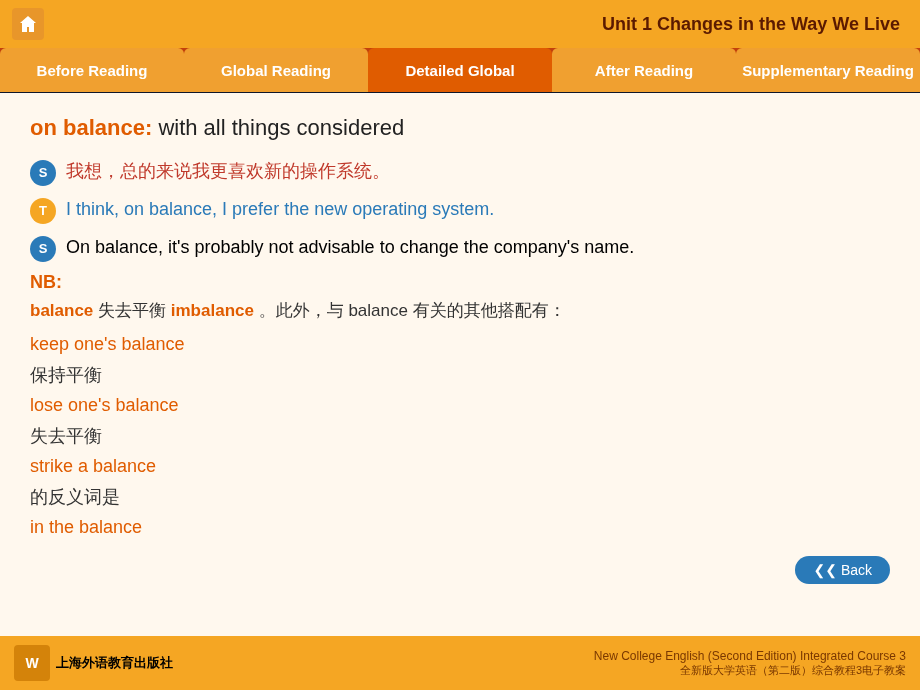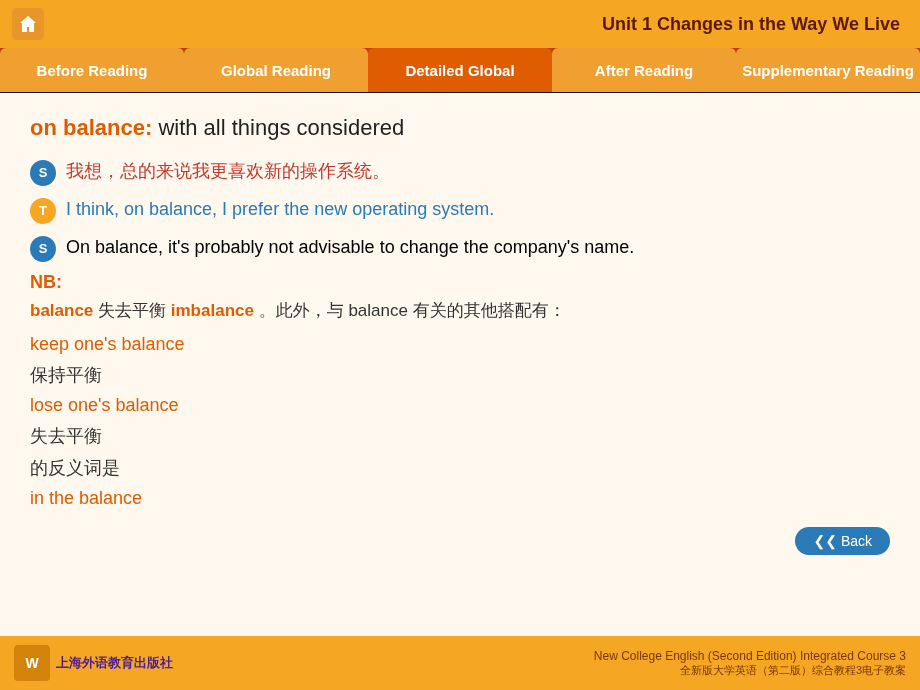--- a/index.html
+++ b/index.html
@@ -190,21 +190,21 @@
       border-radius: 4px;
       display: flex;
       align-items: center;
       justify-content: center;
       font-size: 14px;
       color: #fff;
       font-weight: bold;
     }
     .pub-name {
       font-size: 13px;
-      color: #4c1d95;
+      color: #000000;
       font-weight: bold;
     }
     .bottom-right {
       text-align: right;
     }
     .bottom-right-line1 {
       font-size: 12px;
       color: #7a3800;
     }
     .bottom-right-line2 {
@@ -277,20 +277,21 @@
       <span>。此外，与 balance 有关的其他搭配有：</span>
     </div>
 
     <div class="colloc-table">
       <span class="colloc-en">keep one's balance</span>
       <span class="colloc-cn">保持平衡</span>
 
       <span class="colloc-en">lose one's balance</span>
       <span class="colloc-cn">失去平衡</span>
 
+      <span class="colloc-en">strike a balance</span>
       <span class="colloc-cn">的反义词是</span>
 
       <span class="colloc-en">in the balance</span>
     </div>
   </div>
 
   <div style="display:flex; justify-content:flex-end; margin-top:18px;">
     <button class="back-btn">
       <span>❮❮</span>
       <span>Back</span>

